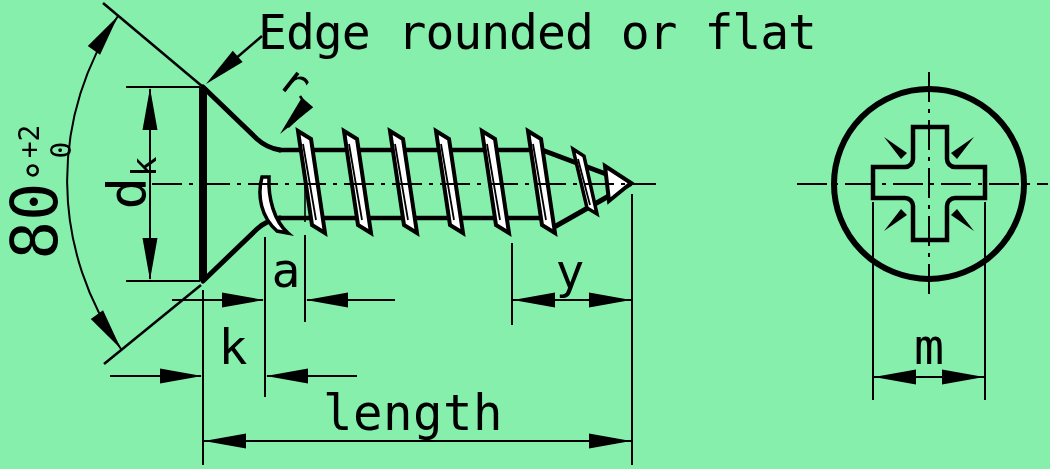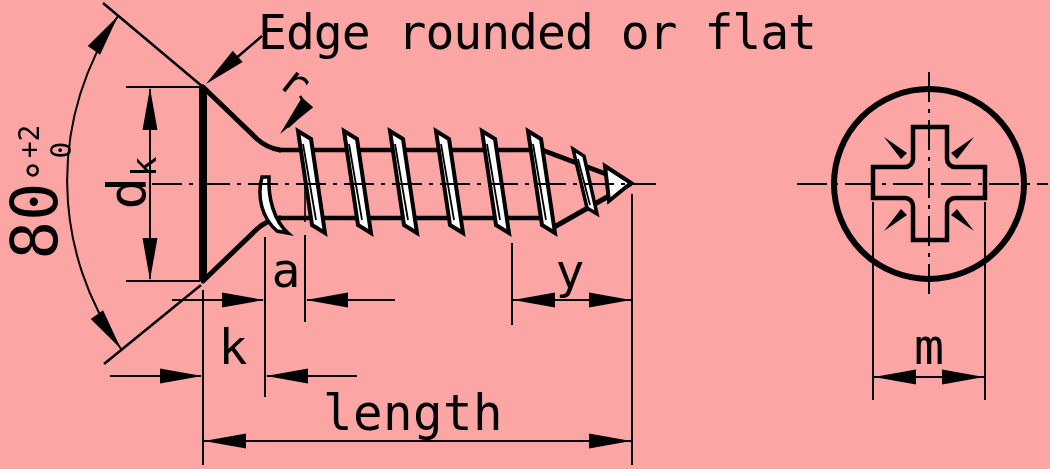--- a/index.html
+++ b/index.html
@@ -1,16 +1,16 @@
 <!DOCTYPE html>
 <html><head>
 <meta charset="utf-8">
 <style>
   html,body{margin:0;padding:0;background:#ffffff;}
-  .stage{position:relative;width:1050px;height:469px;background:#fca5a5;overflow:hidden;}
+  .stage{position:relative;width:1050px;height:469px;background:#86efac;overflow:hidden;}
   svg{display:block;}
   text,tspan{font-family:"DejaVu Sans Mono",monospace;fill:#000;}
   .t-note{font-size:48px;letter-spacing:-1px;}
   .t-dim{font-size:48px;}
   .t-m{font-size:50px;}
   .t-r{font-size:42px;}
   .t-len{font-size:49px;letter-spacing:.5px;}
   .t-dk-main{font-size:54px;}
   .t-dk-sub{font-size:34px;}
   .t-ang-main{font-size:64px;}

